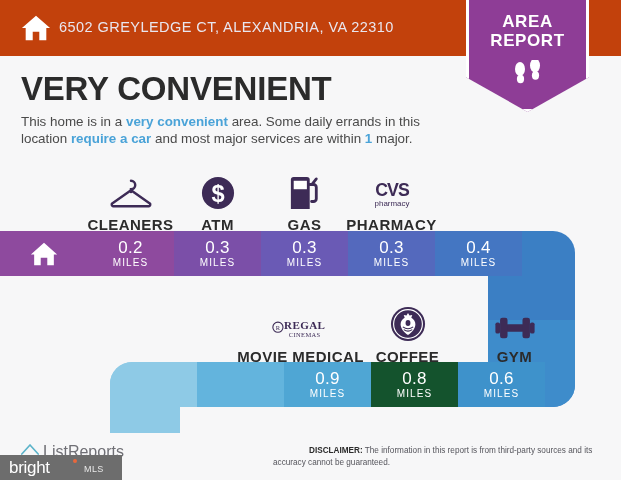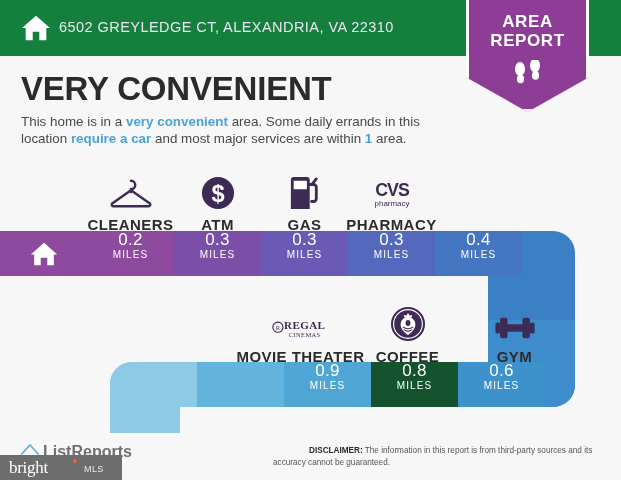--- a/index.html
+++ b/index.html
@@ -6,21 +6,21 @@
   body{
     width:621px;height:480px;overflow:hidden;position:relative;
     background:#f7f7f8;
     font-family:"Liberation Sans","DejaVu Sans",sans-serif;
     -webkit-font-smoothing:antialiased;
   }
 
   
   #header{
     position:absolute;left:0;top:0;width:621px;height:56px;
-    background:#15803d;
+    background:#c2410c;
   }
   #header-home-icon{
     position:absolute;left:21px;top:13px;width:30px;height:30px;
   }
   #header-address{
     position:absolute;left:59px;top:19px;
     color:#e9e6ef;font-size:14.5px;letter-spacing:.45px;white-space:nowrap;
   }
 
   
@@ -50,21 +50,21 @@
   #intro{
     position:absolute;left:21px;top:113px;width:425px;
     font-size:13.4px;line-height:17px;color:#4a4a4a;
   }
   #intro b{color:#4aa3d8;font-weight:bold;}
 
   
   .bar{position:absolute;height:45px;display:flex;}
   .seg{
     position:relative;width:87px;height:45px;
-    display:flex;flex-direction:column;align-items:center;
+    display:flex;flex-direction:column;align-items:center;justify-content:center;
     color:#fff;box-sizing:border-box;
   }
   .seg .val{font-size:17px;line-height:18px;font-weight:400;letter-spacing:.3px;}
   .seg .unit{font-size:10px;line-height:11px;letter-spacing:1.1px;}
 
   #bar-row-1{left:0;top:231px;width:575px;}
   
   #connector-right{
     position:absolute;left:488px;top:231px;width:87px;height:176px;
     background:#3b7fc4;border-top-right-radius:22px;border-bottom-right-radius:22px;
@@ -105,30 +105,30 @@
   
   #footer{
     position:absolute;left:0;top:433px;width:621px;height:47px;
     background:#f7f7f8;
   }
   #footer-divider{
     position:absolute;left:0;top:433px;width:621px;height:1px;background:#e2e2e4;
   }
   #listreports-logo{
     position:absolute;left:20px;top:442px;
-    display:flex;align-items:center;color:#6f6f75;font-size:16px;font-weight:bold;
+    display:flex;align-items:center;color:#6f6f75;font-size:16px;
   }
   #listreports-logo .lr-mark{margin-right:3px;display:block;}
   #brightmls-badge{
     position:absolute;left:0;top:455px;width:122px;height:25px;
     background:#6d6d6d;
   }
   #brightmls-text{
     position:absolute;left:9px;top:458px;
-    color:#fff;font-family:Liberation Serif, serif;
+    color:#fff;font-family:Liberation Sans, sans-serif;
     font-size:17px;letter-spacing:-.3px;
   }
   #brightmls-dot{
     position:absolute;left:73px;top:459px;width:4px;height:4px;border-radius:50%;
     background:#e8673c;
   }
   #brightmls-sub{
     position:absolute;left:84px;top:464px;color:#e8e8e8;font-size:9px;letter-spacing:.4px;
     font-family:"Liberation Sans",sans-serif;
   }
@@ -160,21 +160,21 @@
       <ellipse cx="9" cy="9" rx="5" ry="7" fill="#fff"></ellipse>
       <ellipse cx="9.5" cy="19" rx="3.6" ry="4.2" fill="#fff"></ellipse>
       <ellipse cx="24" cy="5.5" rx="5" ry="7" fill="#fff"></ellipse>
       <ellipse cx="24.5" cy="15.5" rx="3.6" ry="4.2" fill="#fff"></ellipse>
     </svg>
   </span>
 </div>
 
 <div id="headline">VERY CONVENIENT</div>
 <div id="intro">
-  <span>This home is in a </span><b>very convenient</b><span> area. Some daily errands in this location </span><b>require a car</b><span> and most major services are within </span><b>1</b><span> area.</span>
+  <span>This home is in a </span><b>very convenient</b><span> area. Some daily errands in this location </span><b>require a car</b><span> and most major services are within </span><b>1</b><span> major.</span>
 </div>
 
 <div id="icon-row-1" class="icon-row">
 
   <div class="icon-cell">
     <div class="icon-art">
       <svg viewBox="0 0 46 34" width="44" height="32">
         <path d="M23 3 a4.5 4.5 0 0 1 4.5 4.5 a4.5 4.5 0 0 1 -4.5 4.5 v3" fill="none" stroke="#3d2b56" stroke-width="2.6" stroke-linecap="round"></path>
         <path d="M23 13 L3 27 a1.8 1.8 0 0 0 1 3 H42 a1.8 1.8 0 0 0 1 -3 Z" fill="none" stroke="#3d2b56" stroke-width="2.6" stroke-linejoin="round"></path>
       </svg>
@@ -252,21 +252,21 @@
 
   <div class="icon-cell">
     <div class="icon-art">
       <svg viewBox="0 0 64 26" width="60" height="24">
         <circle cx="7" cy="10" r="5.5" fill="none" stroke="#3d2b56" stroke-width="1.2"></circle>
         <text x="7" y="13.5" font-family="Liberation Serif, serif" font-size="7" fill="#3d2b56" text-anchor="middle">R</text>
         <text x="36" y="12" font-family="Liberation Serif, serif" font-size="12" font-weight="bold" fill="#3d2b56" text-anchor="middle" letter-spacing="0.4">REGAL</text>
         <text x="36" y="21" font-family="Liberation Serif, serif" font-size="7" fill="#3d2b56" text-anchor="middle" letter-spacing="0.4">CINEMAS</text>
       </svg>
     </div>
-    <div class="icon-label">MOVIE THEATER</div>
+    <div class="icon-label">MOVIE MEDICAL</div>
   </div>
 
   <div class="icon-cell">
     <div class="icon-art">
       <svg viewBox="0 0 38 38" width="36" height="36">
         <circle cx="19" cy="19" r="18" fill="#3d2b56"></circle>
         <circle cx="19" cy="19" r="15.2" fill="none" stroke="#ffffff" stroke-width="1.2"></circle>
         <path fill="#ffffff" d="M19 7.5 l1.6 2.6 l2.9 -.6 l-1 2.8 c2.6 1.3 4.3 3.8 4.3 6.9 c0 4.4 -3.4 8.6 -7.8 11.4 c-4.4 -2.8 -7.8 -7 -7.8 -11.4 c0 -3.1 1.7 -5.6 4.3 -6.9 l-1 -2.8 l2.9 .6 Z"></path>
         <ellipse cx="19" cy="18" rx="2.6" ry="3.2" fill="#3d2b56"></ellipse>
         <path d="M13.5 22 q5.5 4 11 0" fill="none" stroke="#3d2b56" stroke-width="1.1"></path>

